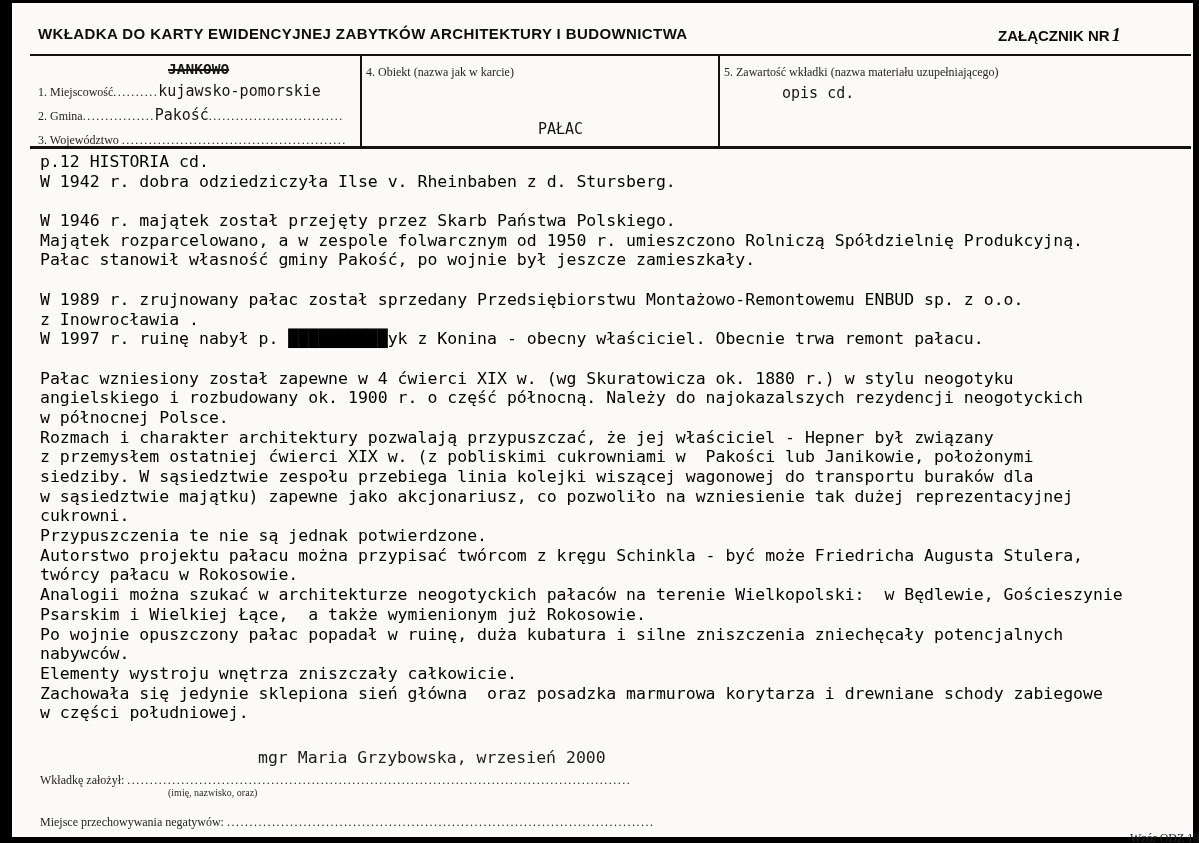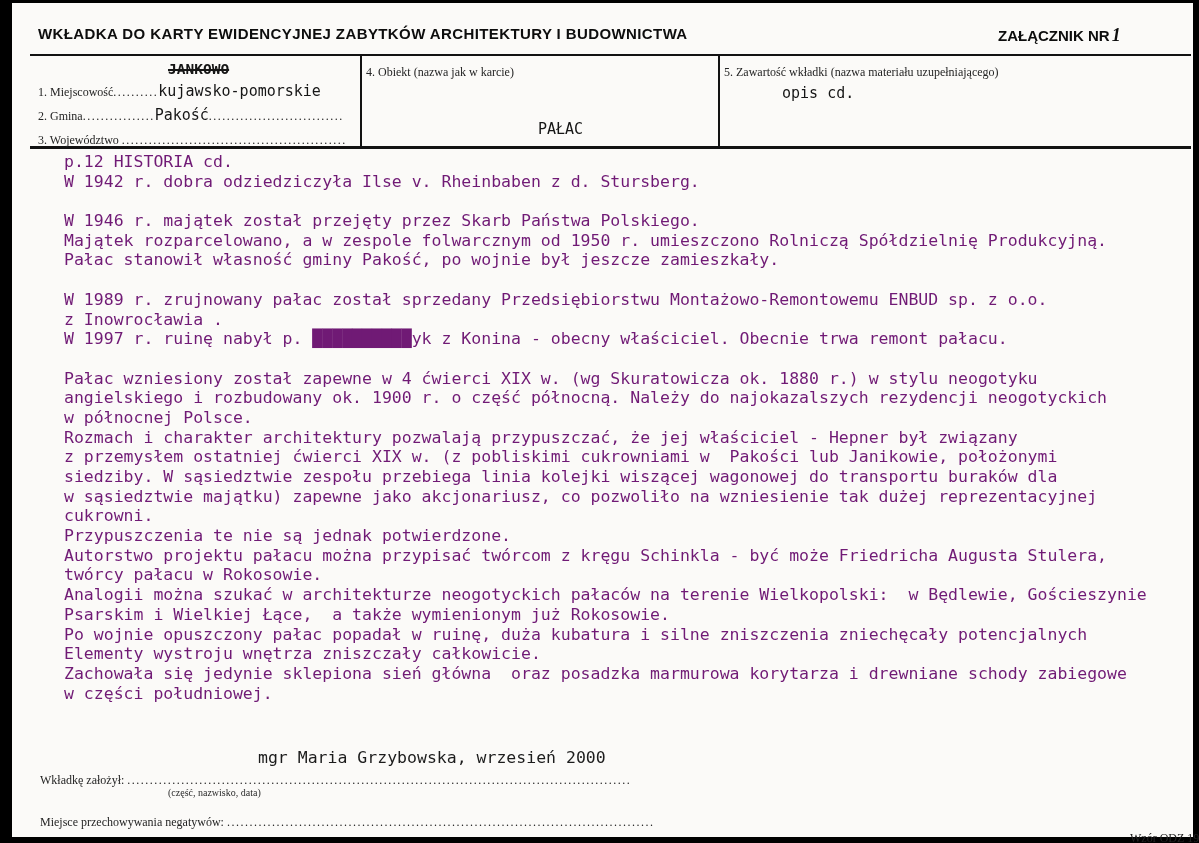--- a/index.html
+++ b/index.html
@@ -75,22 +75,21 @@
   
   .document-body {
     position: absolute; left: 40px; top: 152px; width: 1150px;
   }
   .body-line {
     font-family: "DejaVu Sans Mono", monospace;
     font-size: 16.5px;
     line-height: 19.7px;
     height: 19.7px;
     white-space: pre;
-    color: #701a75;
-    margin-left: 24px;
+    color: #000000;
   }
 
   
   .signature {
     position: absolute; left: 258px; top: 748px;
     font-family: "DejaVu Sans Mono", monospace;
     font-size: 16.5px; color: #1c1c1c; white-space: nowrap;
   }
   .founder   { left: 40px; top: 769px; width: 640px; overflow: hidden; }
   .founder-hint {
@@ -161,30 +160,31 @@
       <div class="body-line">z przemysłem ostatniej ćwierci XIX w. (z pobliskimi cukrowniami w  Pakości lub Janikowie, położonymi</div>
       <div class="body-line">siedziby. W sąsiedztwie zespołu przebiega linia kolejki wiszącej wagonowej do transportu buraków dla</div>
       <div class="body-line">w sąsiedztwie majątku) zapewne jako akcjonariusz, co pozwoliło na wzniesienie tak dużej reprezentacyjnej</div>
       <div class="body-line">cukrowni.</div>
       <div class="body-line">Przypuszczenia te nie są jednak potwierdzone.</div>
       <div class="body-line">Autorstwo projektu pałacu można przypisać twórcom z kręgu Schinkla - być może Friedricha Augusta Stulera,</div>
       <div class="body-line">twórcy pałacu w Rokosowie.</div>
       <div class="body-line">Analogii można szukać w architekturze neogotyckich pałaców na terenie Wielkopolski:  w Będlewie, Gościeszynie</div>
       <div class="body-line">Psarskim i Wielkiej Łące,  a także wymienionym już Rokosowie.</div>
       <div class="body-line">Po wojnie opuszczony pałac popadał w ruinę, duża kubatura i silne zniszczenia zniechęcały potencjalnych</div>
+      <div class="body-line">nabywców.</div>
       <div class="body-line">Elementy wystroju wnętrza zniszczały całkowicie.</div>
       <div class="body-line">Zachowała się jedynie sklepiona sień główna  oraz posadzka marmurowa korytarza i drewniane schody zabiegowe</div>
       <div class="body-line">w części południowej.</div>
     </div>
 
   <div class="signature">mgr Maria Grzybowska, wrzesień 2000</div>
 
   <div class="field founder">
     <span class="label">Wkładkę założył: </span><span class="label dots">................................................................................................................</span>
   </div>
-  <div class="founder-hint label">(część, nazwisko, data)</div>
+  <div class="founder-hint label">(imię, nazwisko, oraz)</div>
 
   <div class="field negatives">
     <span class="label">Miejsce przechowywania negatywów: </span><span class="label dots">...............................................................................................</span>
   </div>
   <div class="form-code label">Wzór ODZ 1995 r.</div>
 
 </div>
 
 </body></html>

